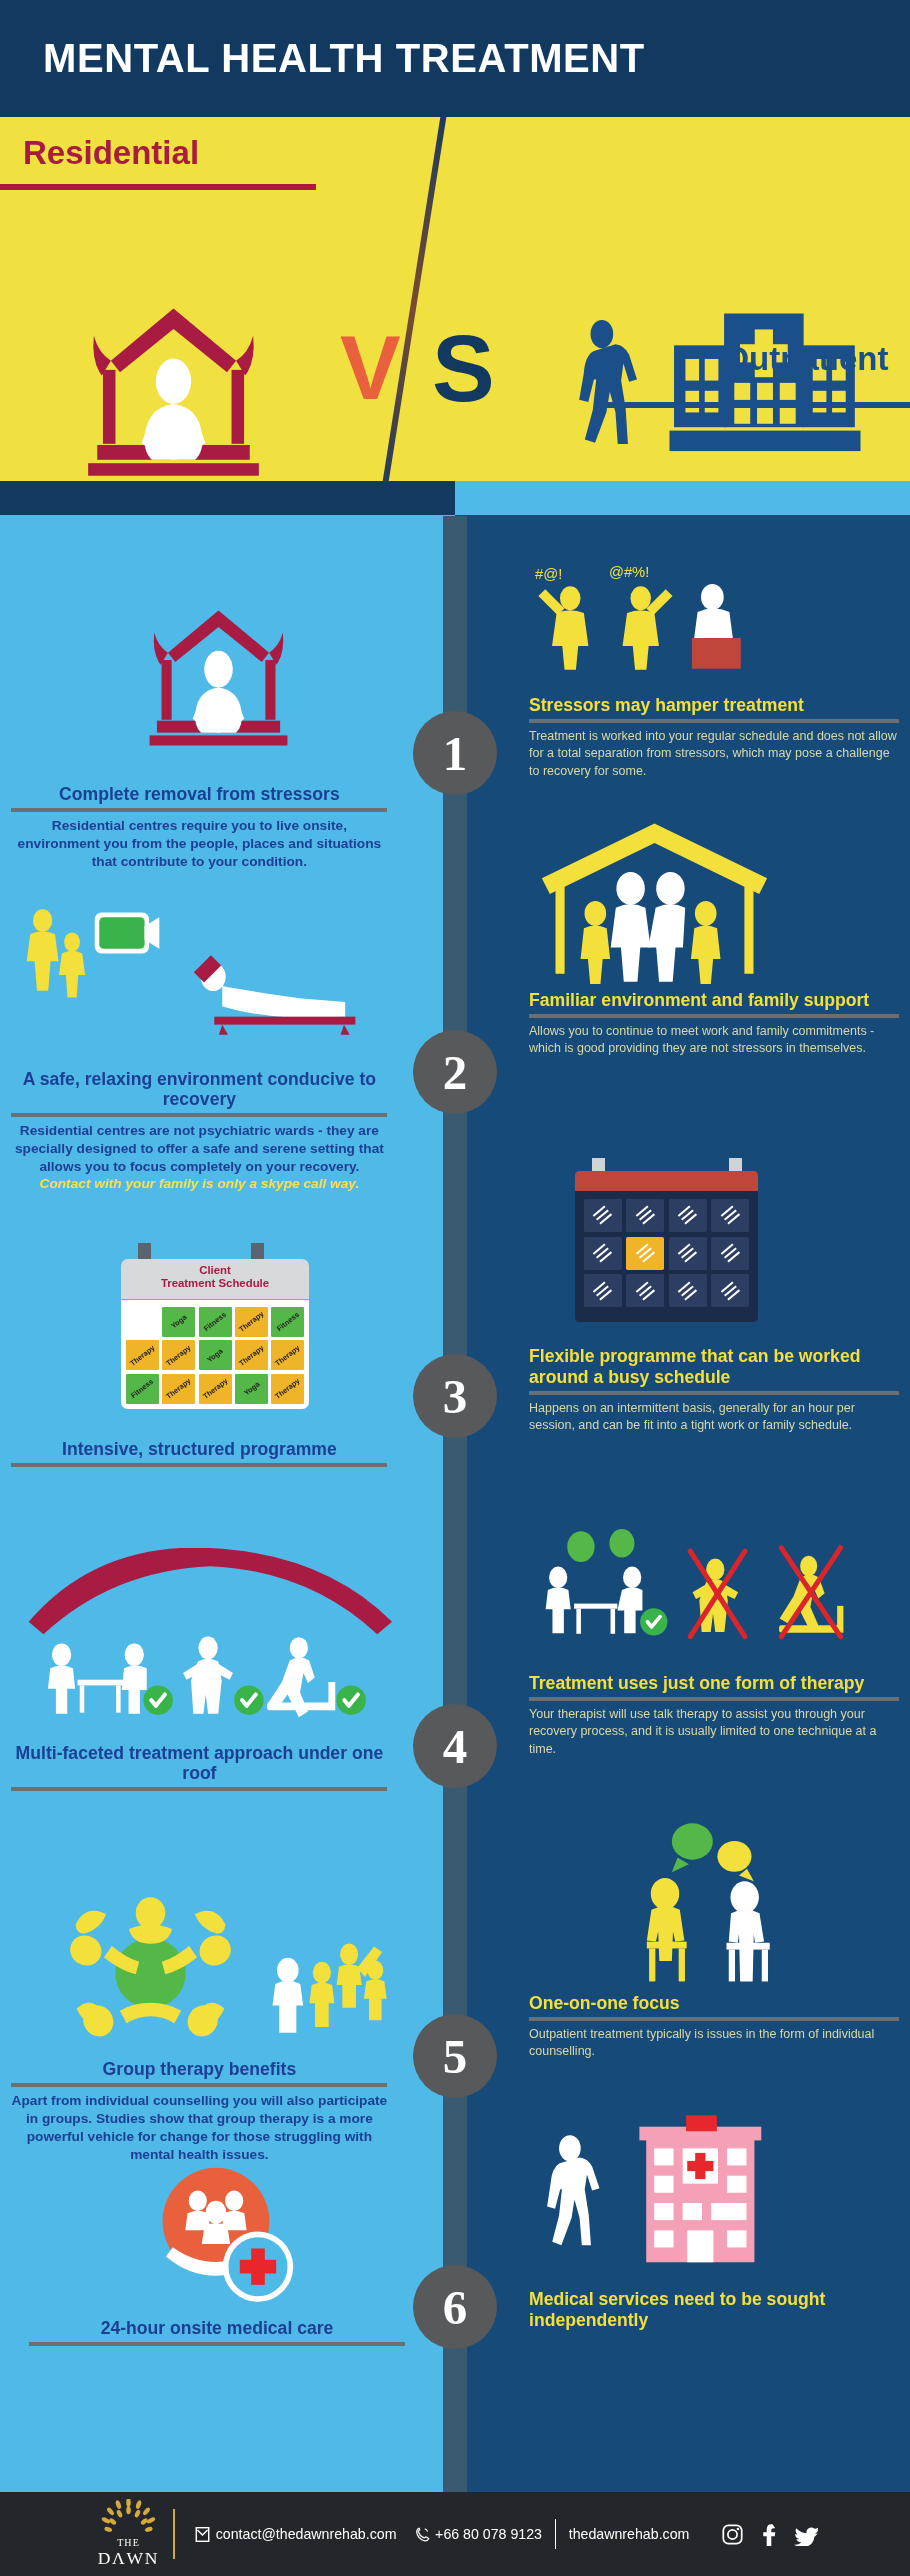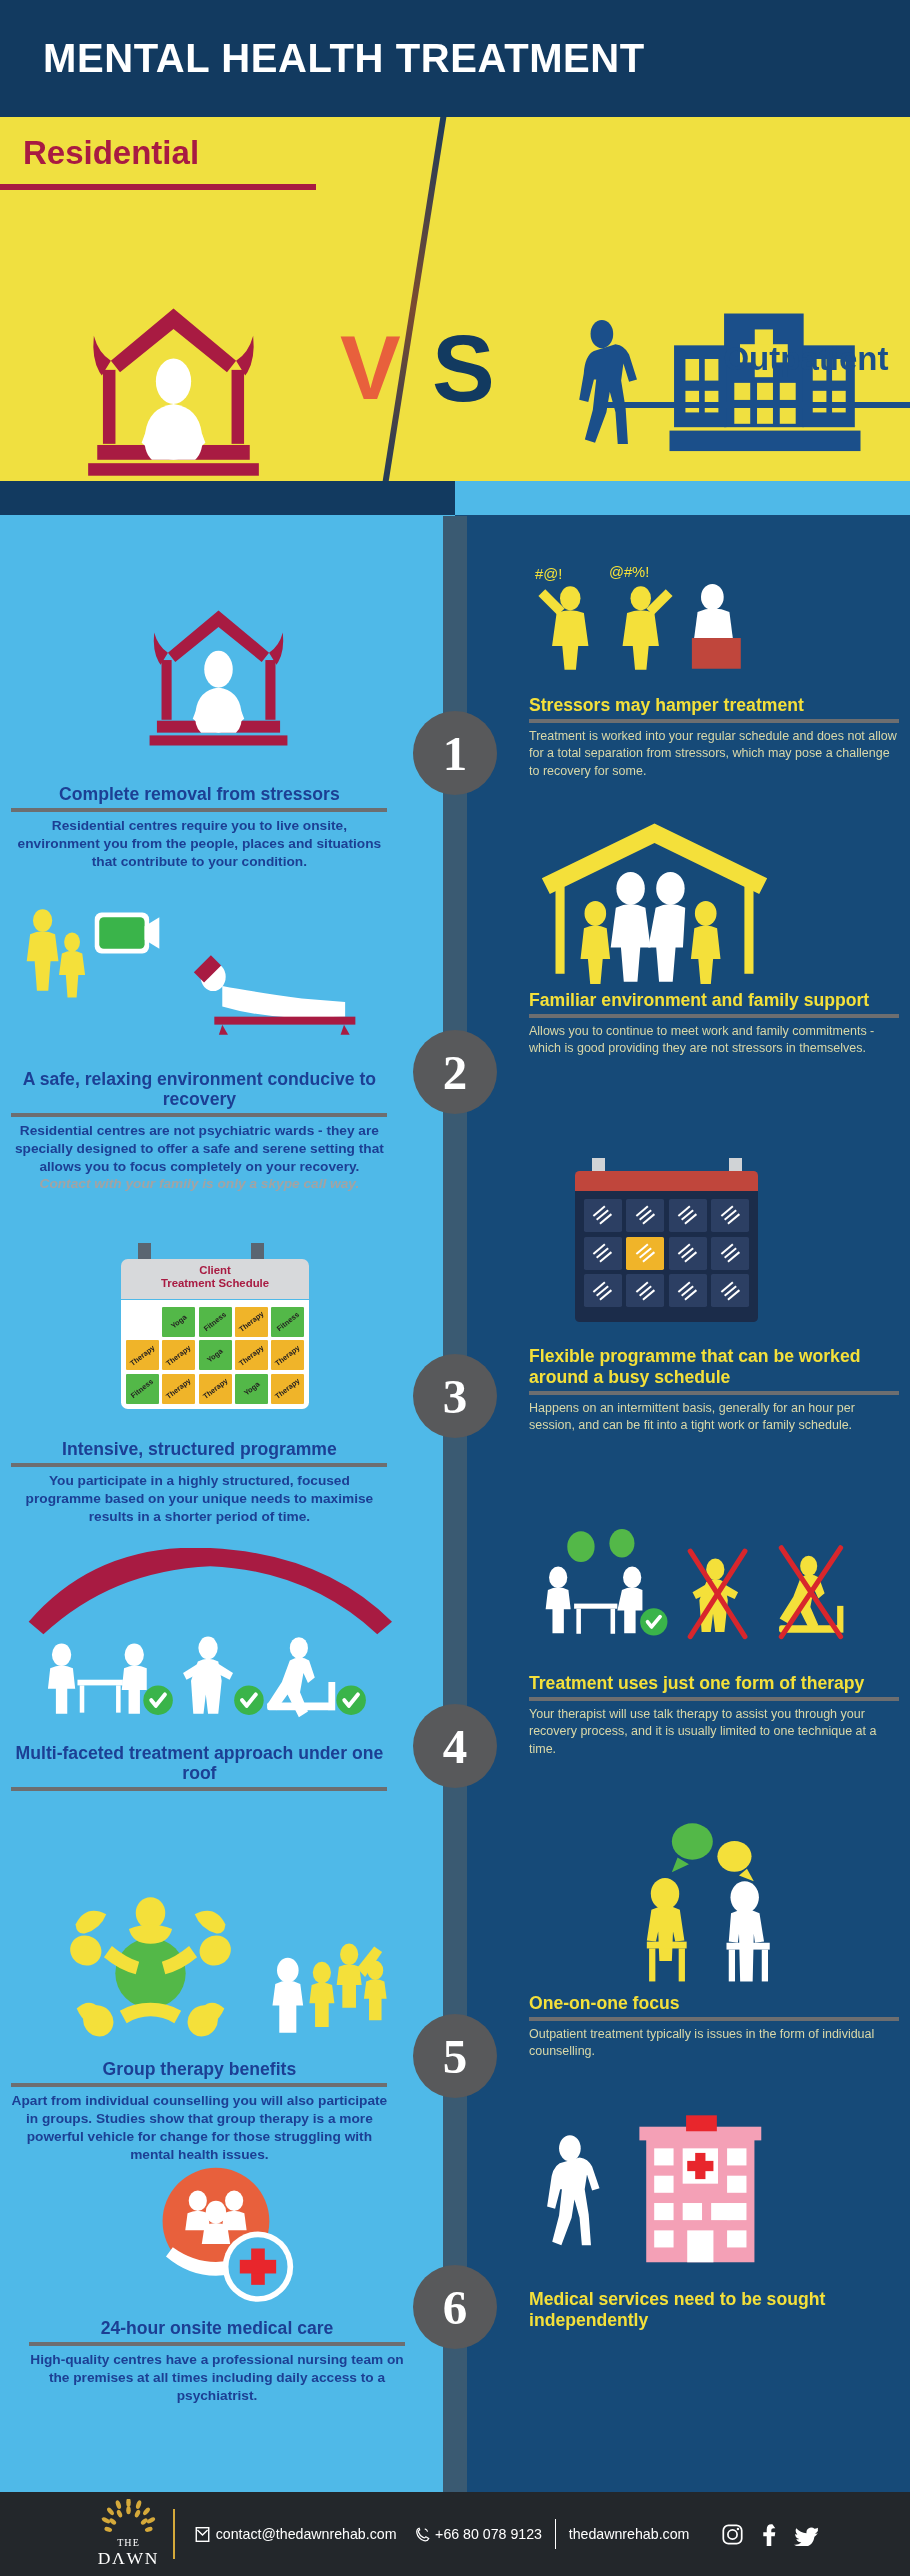--- a/index.html
+++ b/index.html
@@ -97,21 +97,21 @@
   .rule-right{
     height:4px; background:#6d6e70; margin-top:3.4px; margin-bottom:5.1px;
   }
   .bd-left{
     color:#1c3f94; font-size:13.7px; line-height:1.30; font-weight:bold;
   }
   .bd-right{
     color:#d9d8a8; font-size:12.5px; line-height:1.38;
   }
   .bd-accent{
-    color:#a3a3a3; font-size:13.7px; font-weight:bold; font-style:italic; line-height:1.30;
+    color:#fde047; font-size:13.7px; font-weight:bold; font-style:italic; line-height:1.30;
   }
 
   
   .footer{
     position:absolute; left:0; top:2492px; width:910px; height:84px;
     background:#23272b; display:flex; align-items:center;
   }
   .footer .logo{
     margin-left:97px; width:63px; text-align:center; color:#fff;
     font-family:"Liberation Serif", serif;
@@ -371,21 +371,20 @@
         </div>
       </div>
   </div>
 </div>
 
 <div class="num-badge" style="top:1354px;">3</div>
 
 <div class="blk left" style="left:11.4px; top:1440px; width:376px;">
   <div class="hd-left">Intensive, structured programme</div>
   <div class="rule-left"></div>
-  <div class="bd-left">You participate in a highly structured, focused programme based on your unique needs to maximise results in a shorter period of time.</div>
 </div>
 
 <div style="position:absolute; left:575px; top:1158px; width:188px; height:171px;">
   <div style="position:absolute; left:17px; top:0; width:12.5px; height:23px; background:#d0d3d6;"></div>
   <div style="position:absolute; left:154px; top:0; width:12.5px; height:23px; background:#d0d3d6;"></div>
   <div style="position:absolute; left:0; top:12.5px; width:183px; height:20.5px; background:#c0463c; border-radius:4.6px 4.6px 0 0;"></div>
   <div style="position:absolute; left:0; top:33px; width:183px; height:131px; background:#1b2c4a; border-radius:0 0 4.6px 4.6px; padding:8px 6.8px;">
     <div id="cal-grid2" style="display:grid; grid-template-columns:repeat(4,38px); grid-auto-rows:33px; gap:4.6px; justify-content:center;">
         <div style="display: flex; align-items: center; justify-content: center; border-radius: 1.7px; background: rgb(44, 63, 99);">
           <span style="display: block; width: 15px; height: 2.3px; background: rgb(255, 255, 255); transform: rotate(-40deg); box-shadow: rgb(255, 255, 255) 0px 5.1px 0px, rgb(255, 255, 255) 0px -5.1px 0px;"></span>
@@ -606,21 +605,20 @@
     <rect x="194" y="152" width="24" height="64"></rect>
     <rect x="174" y="172" width="64" height="24"></rect>
   </g>
 </svg>
 
 <div class="num-badge" style="top:2265px;">6</div>
 
 <div class="blk left" style="left:29px; top:2319px; width:376px;">
   <div class="hd-left">24-hour onsite medical care</div>
   <div class="rule-left"></div>
-  <div class="bd-left">High-quality centres have a professional nursing team on the premises at all times including daily access to a psychiatrist.</div>
 </div>
 
 <svg class="icon-wrap" style="left:538px; top:2105px;" width="262" height="171" viewBox="0 0 460 300">
   <g fill="#ffffff">
     <ellipse cx="56" cy="76" rx="19" ry="23"></ellipse>
     <path d="M38 102 q-14 8 -16 36 l-6 40 l14 4 l9 -34 l3 0 l-5 46 l-12 46 l16 6 l18 -48 l5 -32 l9 32 l4 48 l16 0 l-4 -54 l-7 -44 l4 -26 l9 28 l13 -4 l-13 -38 q-7 -14 -22 -16 Z"></path>
   </g>
   <g>
     <rect x="190" y="54" width="190" height="222" fill="#f4a0b6"></rect>
     <rect x="178" y="38" width="214" height="24" fill="#f4a0b6"></rect>

